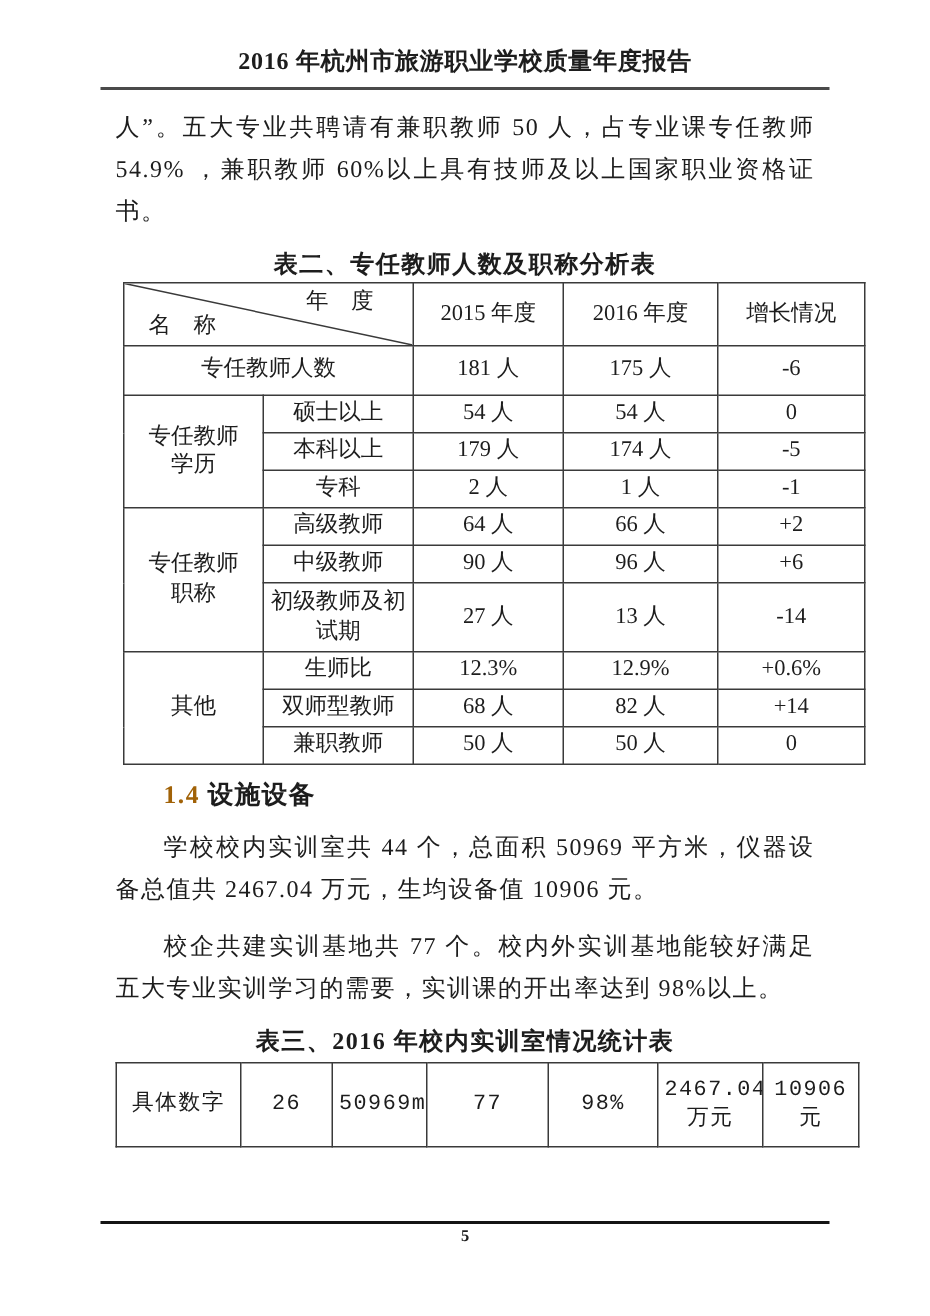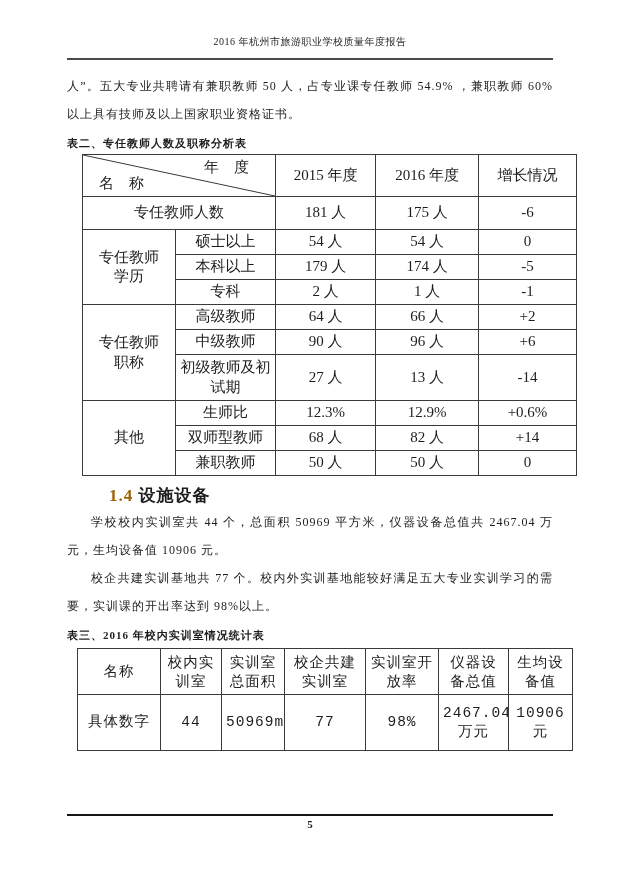--- a/index.html
+++ b/index.html
@@ -15,39 +15,40 @@
     color: #1d1d1d;
   }
   
   .doc-header {
     padding-top: 36px;
     padding-bottom: 10px;
     border-bottom: 2px solid #4a4a4a;
     text-align: center;
   }
   .doc-header .title {
-    font-size: 10px;
-    font-weight: normal;
+    font-size: 16px;
+    font-weight: bold;
     letter-spacing: 0.5px;
     line-height: 12px;
   }
   
   .body-text {
-    margin: 0;
-    font-size: 12px;
+    margin: 10px;
+    font-size: 16px;
     line-height: 28px;
     letter-spacing: 1px;
     text-align: justify;
   }
   .p1 { margin-top: 12px; }
   .indent { text-indent: 2em; }
   
   .table-title {
-    font-weight: bold;
-    font-size: 11px;
+    text-align: center;
+    font-weight: bold;
+    font-size: 16px;
     line-height: 22px;
     letter-spacing: 1px;
     margin-top: 4px;
   }
   
   table { border-collapse: collapse; table-layout: fixed; }
   td {
     border: 1px solid #3a3a3a;
     text-align: center;
     vertical-align: middle;
@@ -211,32 +212,23 @@
     <colgroup>
       <col style="width:83px">
         <col style="width:61px">
         <col style="width:63px">
         <col style="width:81px">
         <col style="width:73px">
         <col style="width:70px">
         <col style="width:64px">
     </colgroup>
     <tbody>
-      <tr class="t3-head">
-        <td>名称</td>
-        <td>校内实训室</td>
-        <td>实训室总面积</td>
-        <td>校企共建实训室</td>
-        <td>实训室开放率</td>
-        <td>仪器设备总值</td>
-        <td>生均设备值</td>
-      </tr>
       <tr class="t3-data">
         <td>具体数字</td>
-        <td>44</td>
+        <td>26</td>
         <td>50969m²</td>
         <td>77</td>
         <td>98%</td>
         <td>2467.04 万元</td>
         <td>10906 元</td>
       </tr>
     </tbody>
   </table>
 
   <div class="doc-footer">

